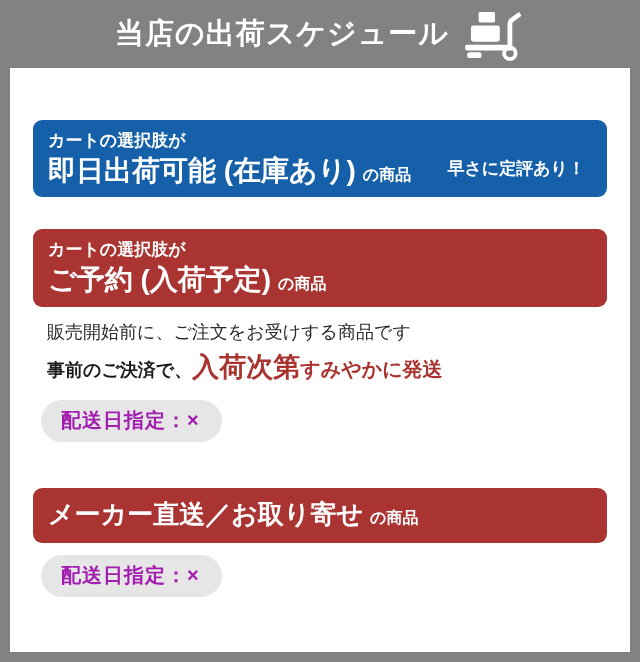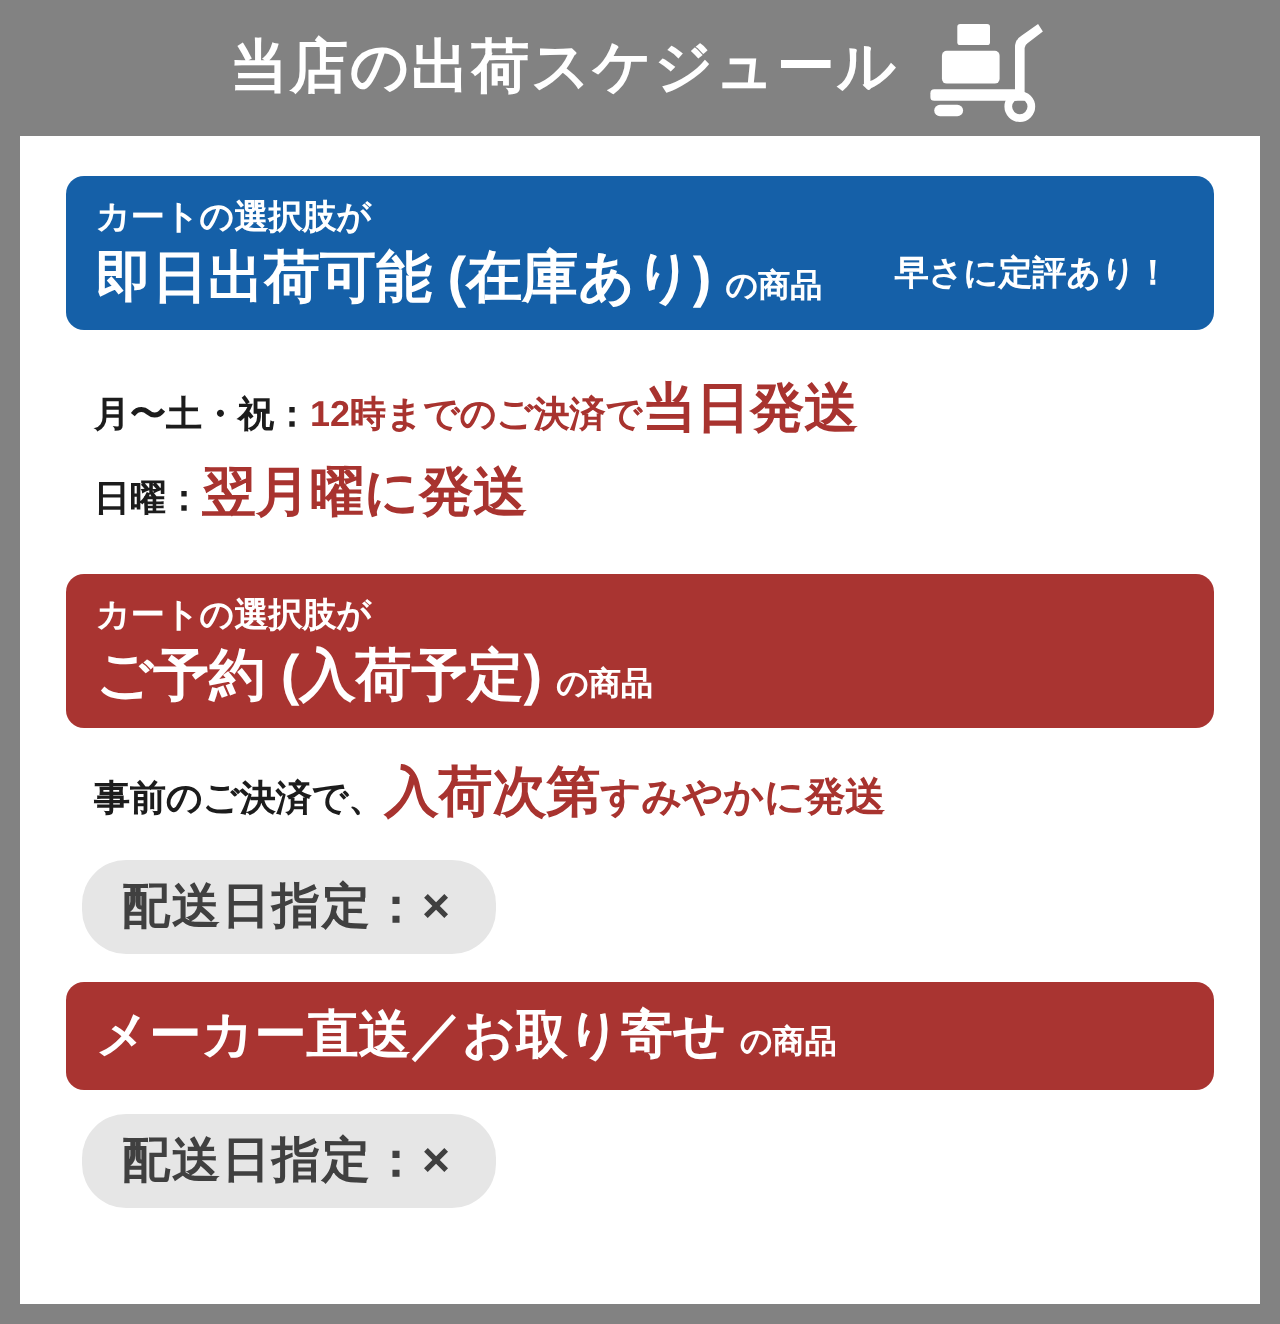--- a/index.html
+++ b/index.html
@@ -38,20 +38,21 @@
     padding: 20px 23px 0 23px;
   }
 
   
   .banner {
     position: relative;
     border-radius: 9px;
     color: #ffffff;
     padding: 9px 18px 11px 15px;
     box-sizing: border-box;
+    margin-top: 32px;
   }
   .banner.blue { background: #1560a8; }
   .banner.red  { background: #a93431; }
   .banner-line1 { font-size: 17px; font-weight: bold; margin-bottom: 3px; }
   .banner-line2 { font-size: 28px; font-weight: bold; line-height: 1.12; }
   .banner-suffix { font-size: 16px; font-weight: bold; margin-left: 7px; }
   .banner-note {
     position: absolute;
     right: 22px;
     bottom: 17px;
@@ -70,23 +71,23 @@
   .t-red   { font-size: 18px; font-weight: bold; color: #a8332f; }
   .t-red-mid { font-size: 20px; font-weight: bold; color: #a8332f; }
   .t-red-big { font-size: 27px; font-weight: bold; color: #a8332f; }
 
   
   .badge {
     display: inline-block;
     background: #e6e6e6;
     border-radius: 22px;
     padding: 7px 22px 8px 20px;
-    font-size: 24px;
+    font-size: 20px;
     font-weight: bold;
-    color: #404040;
+    color: #a21caf;
     letter-spacing: 1px;
     margin: 0 0 14px 8px;
   }
   .gap-s { margin-top: 12px; margin-bottom: 12px; }
 </style>
 </head>
 <body>
 
 <div class="frame">
 
@@ -110,38 +111,33 @@
 
     
     <div class="banner blue">
       <div class="banner-line1">カートの選択肢が</div>
       <div class="banner-line2">
         <span>即日出荷可能 (在庫あり)</span><span class="banner-suffix">の商品</span>
       </div>
       <div class="banner-note">早さに定評あり！</div>
     </div>
 
-    <div class="textblock">
-      <div class="tline">
-        <span class="t-bold">月〜土・祝：</span><span class="t-red">12時までのご決済で</span><span class="t-red-big">当日発送</span>
-      </div>
-      <div class="tline">
-        <span class="t-bold">日曜：</span><span class="t-red-big">翌月曜に発送</span>
-      </div>
-    </div>
 
     
     <div class="banner red">
       <div class="banner-line1">カートの選択肢が</div>
       <div class="banner-line2">
         <span>ご予約 (入荷予定)</span><span class="banner-suffix">の商品</span>
       </div>
     </div>
 
     <div class="textblock gap-s">
+      <div class="tline">
+        <span class="t-plain">販売開始前に、ご注文をお受けする商品です</span>
+      </div>
       <div class="tline">
         <span class="t-bold">事前のご決済で、</span><span class="t-red-big">入荷次第</span><span class="t-red-mid">すみやかに発送</span>
       </div>
     </div>
 
     <div class="badge">配送日指定：×</div>
 
     
     <div class="banner red single">
       <div class="banner-line2">

